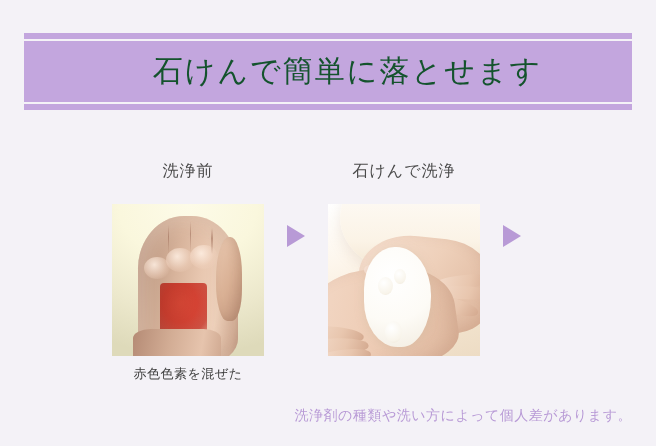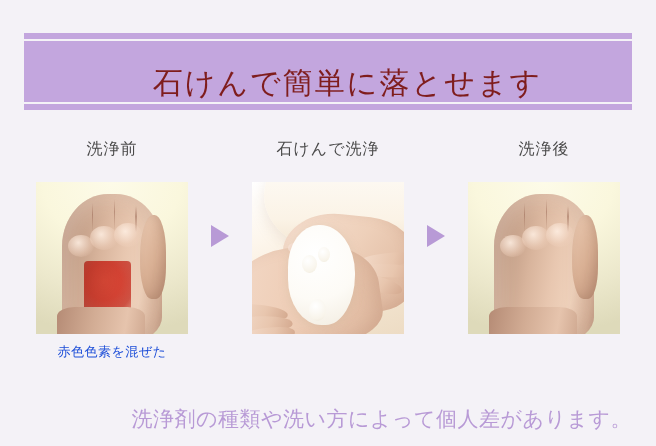--- a/index.html
+++ b/index.html
@@ -31,27 +31,27 @@
     left: 0;
     width: 100%;
     height: 2px;
     background: #f4f2f7;
   }
   .banner-rule.top { top: 6px; }
   .banner-rule.bottom { bottom: 6px; }
   .banner-title {
     position: absolute;
     left: 0;
-    top: 12px;
+    top: 0;
     width: 100%;
     height: 100%;
     display: flex;
     align-items: center;
     justify-content: center;
-    color: #7f1d1d;
+    color: #14532d;
     font-size: 30px;
     font-weight: 400;
     letter-spacing: 2px;
     line-height: 1;
     padding-bottom: 1px;
     box-sizing: border-box;
     padding-left: 39px;
   }
 
   
@@ -62,20 +62,21 @@
     width: 656px;
     display: flex;
     align-items: flex-start;
     justify-content: center;
   }
   .step {
     width: 152px;
     display: flex;
     flex-direction: column;
     align-items: center;
+    margin-top: 22px;
   }
   .step-label {
     font-size: 16px;
     color: #4a4a4a;
     letter-spacing: 1px;
     line-height: 1;
     height: 22px;
     display: flex;
     align-items: center;
     justify-content: center;
@@ -269,32 +270,32 @@
     border-bottom: 11px solid transparent;
     border-left: 18px solid #b89ad6;
   }
 
   
   .caption {
     margin-top: 8px;
     text-align: center;
     font-size: 13px;
     line-height: 1.55;
-    color: #1d4ed8;
+    color: #404040;
     letter-spacing: 0.5px;
     width: 170px;
   }
   .caption-line { display: block; }
 
   
   .footnote {
     position: absolute;
     right: 24px;
     top: 408px;
-    font-size: 21px;
+    font-size: 14px;
     color: #b89ad6;
     letter-spacing: 0.5px;
     line-height: 1;
   }
 </style>
 </head>
 <body>
 
 <div class="banner">
   <div class="banner-rule top"></div>
@@ -353,32 +354,16 @@
         <div class="foam-blob fb2"></div>
         <div class="foam-blob fb3"></div>
       </div>
     </div>
   </div>
 
   <div class="arrow-cell">
     <div class="arrow"></div>
   </div>
 
-  <div class="step">
-    <div class="step-label">洗浄後</div>
-    <div class="photo">
-      <div class="bg-cream"></div>
-      <div class="fist">
-        <div class="knuckle k1"></div>
-        <div class="knuckle k2"></div>
-        <div class="knuckle k3"></div>
-        <div class="finger-line f1"></div>
-        <div class="finger-line f2"></div>
-        <div class="finger-line f3"></div>
-        <div class="thumb"></div>
-      </div>
-      <div class="wrist"></div>
-    </div>
-  </div>
 
 </div>
 
 <div class="footnote">洗浄剤の種類や洗い方によって個人差があります。</div>
 
 </body></html>

